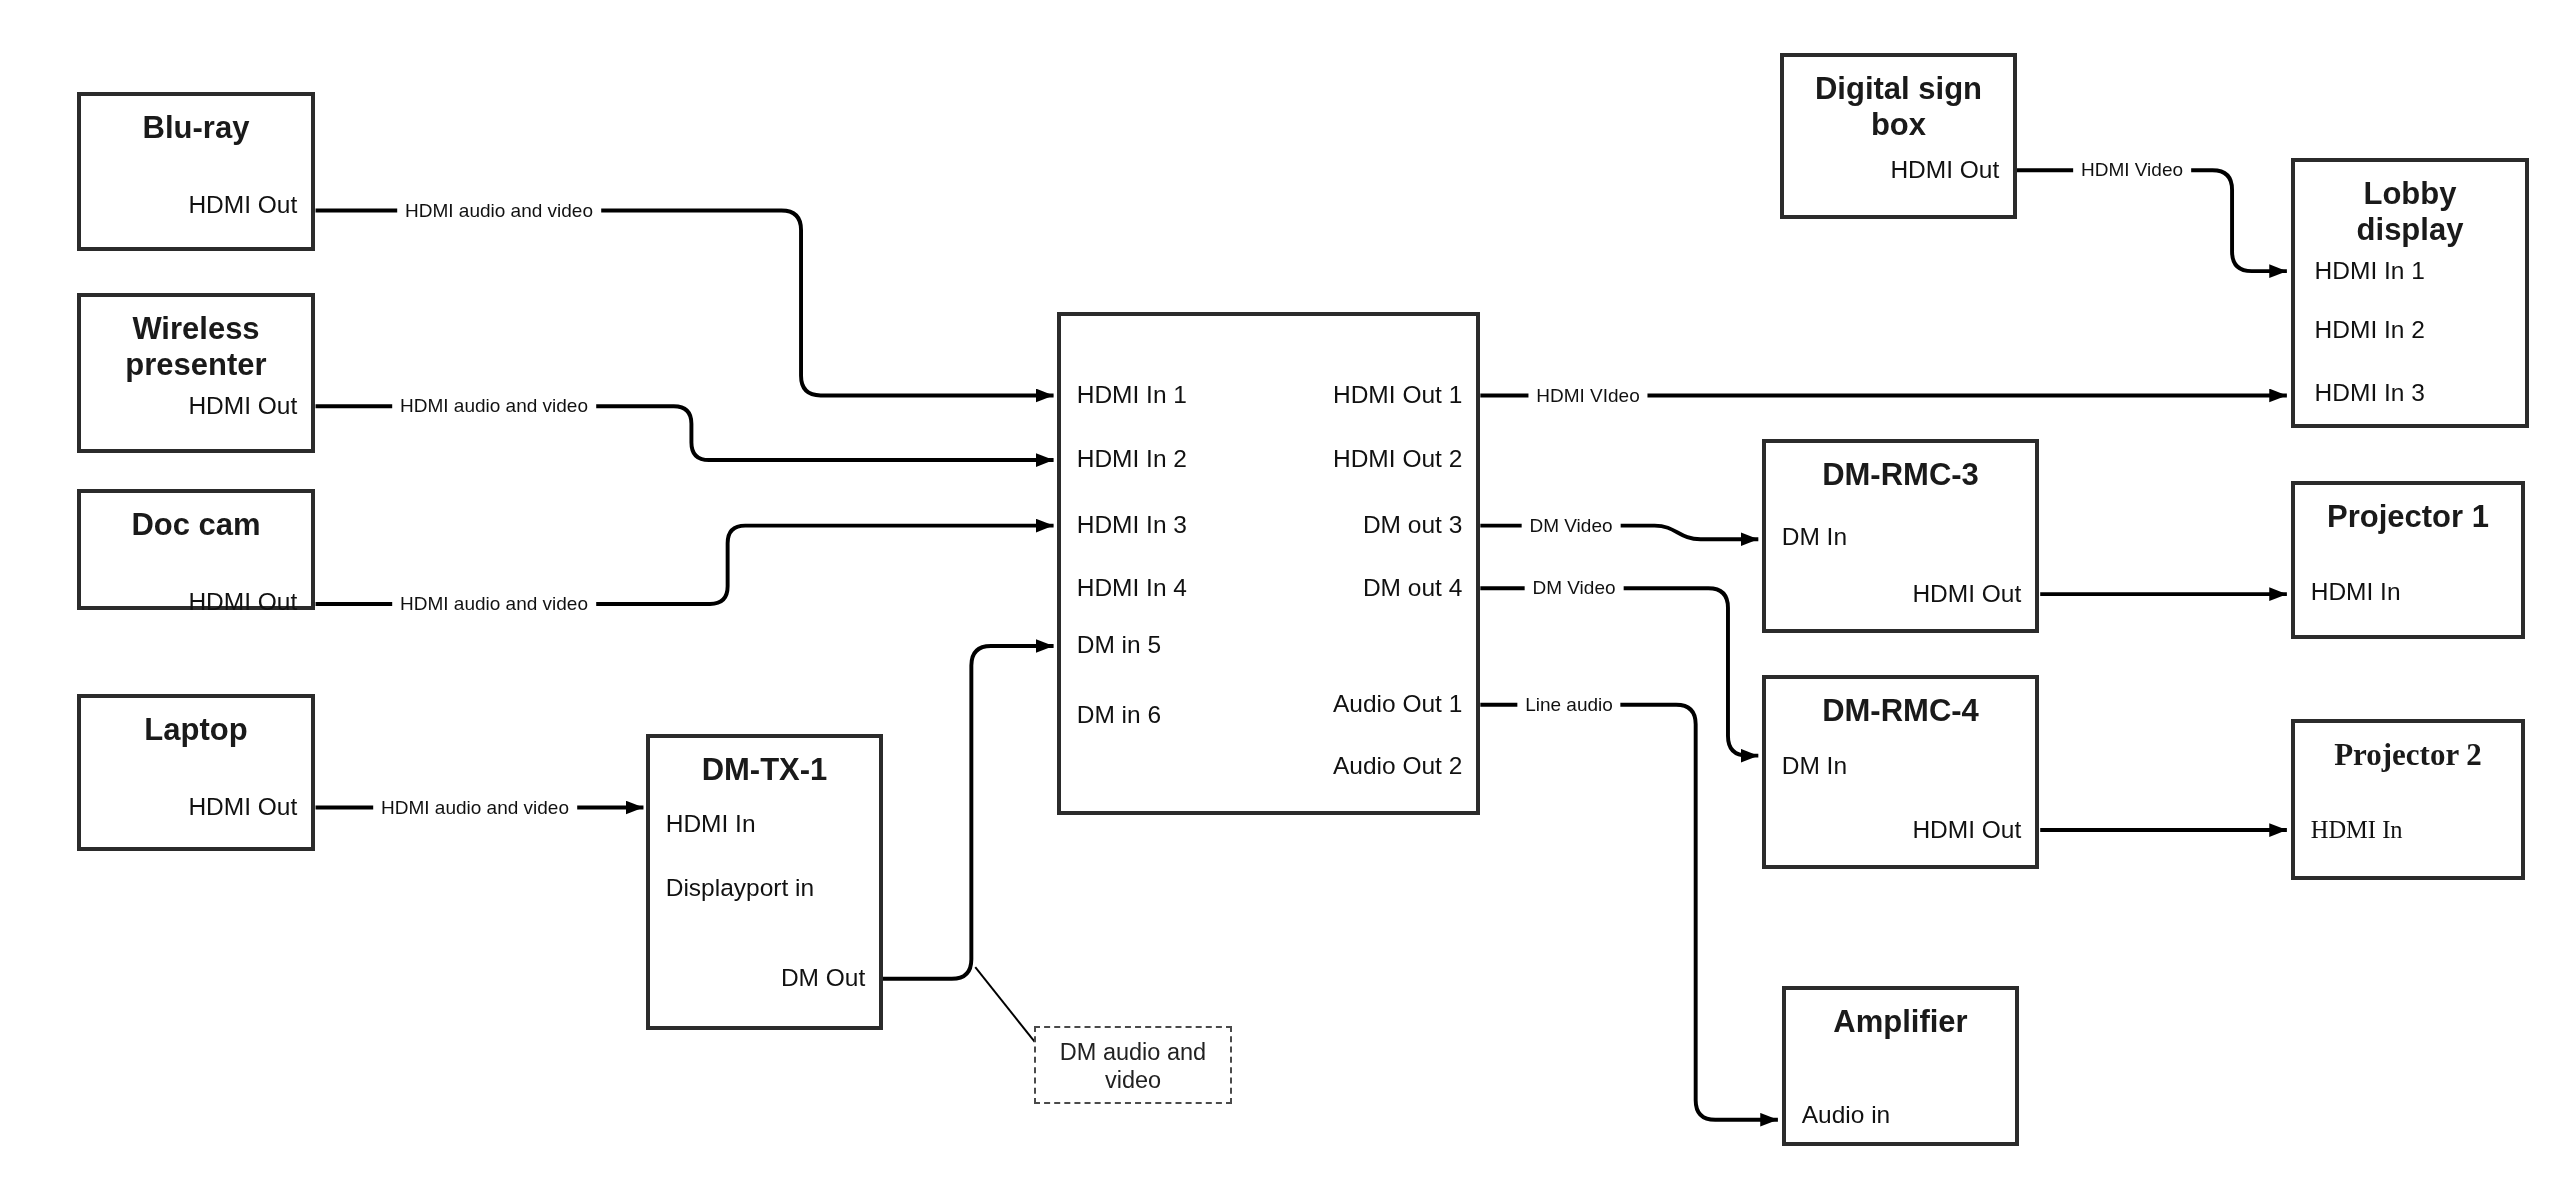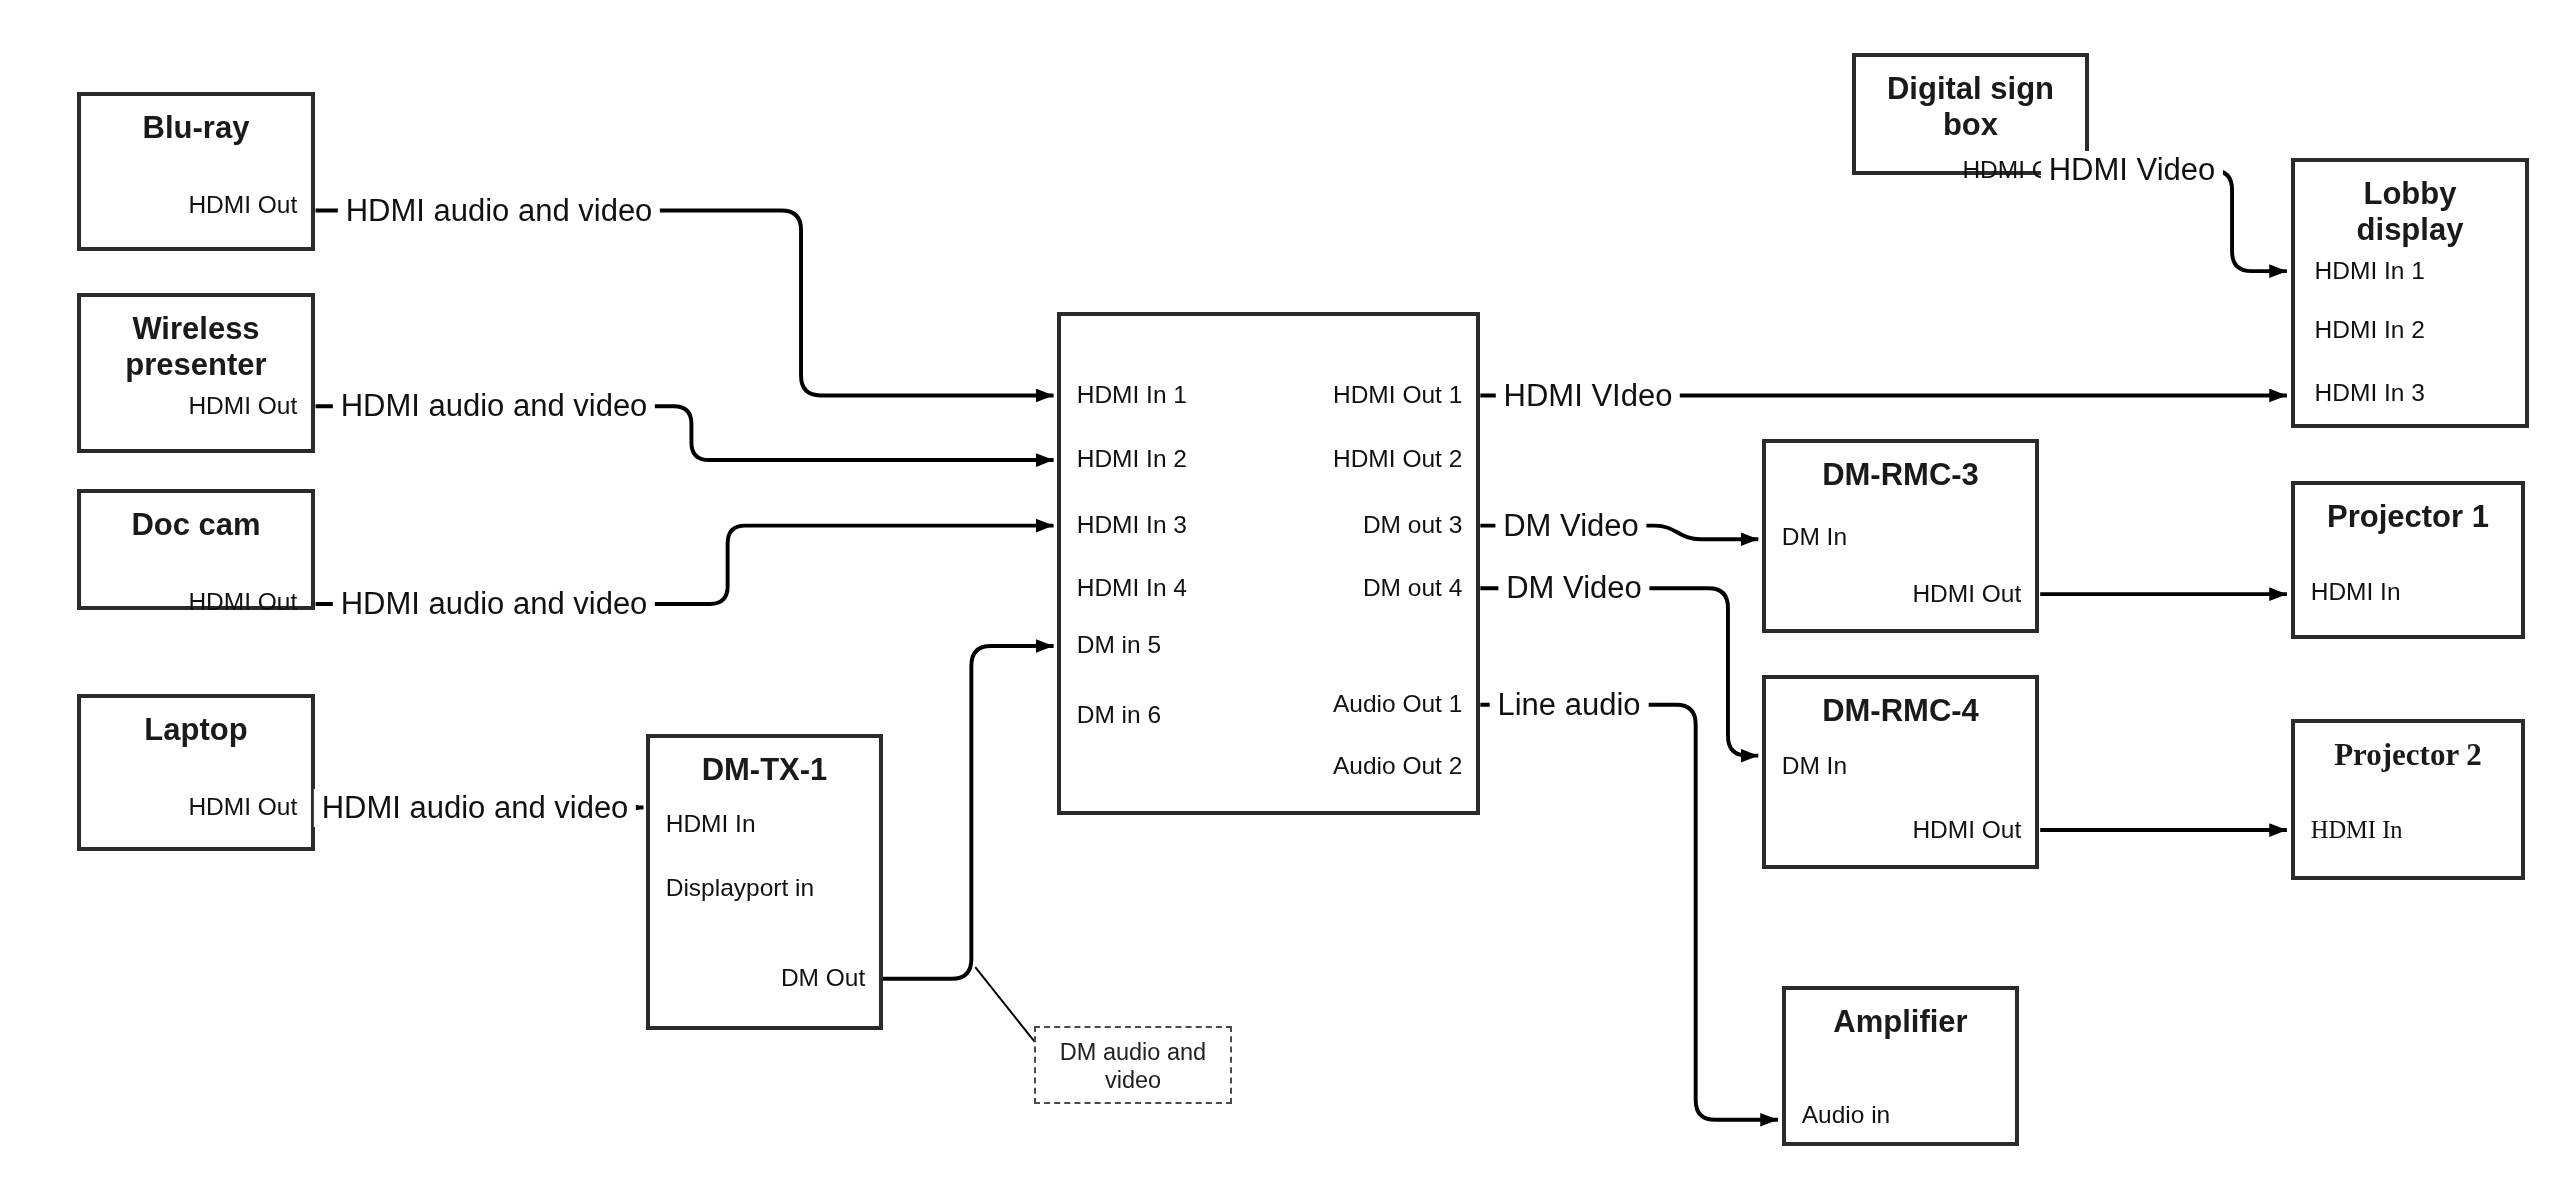--- a/index.html
+++ b/index.html
@@ -8,21 +8,21 @@
   .wires{position:absolute;left:0;top:0;width:2576px;height:1201px;z-index:0;}
   .node{position:absolute;box-sizing:border-box;border:4.9px solid #2b2b2b;background:#ffffff;z-index:1;}
   .node.dashed{border:2px dashed #4a4a4a;z-index:2;}
   .title{position:absolute;left:0;right:0;top:13.7px;text-align:center;font-weight:bold;
          font-size:31px;line-height:36px;color:#1a1a1a;}
   .title span{display:inline-block;}
   .port{position:absolute;font-size:24.5px;line-height:31px;white-space:nowrap;color:#111;}
   .port.l{left:15.7px;}
   .port.r{right:13.7px;text-align:right;}
   .edge-label{position:absolute;transform:translate(-50%,-50%);background:#ffffff;
-              padding:1px 7.8px;font-size:31px;white-space:nowrap;z-index:2;color:#111;}
+              padding:1px 7.8px;font-size:19px;white-space:nowrap;z-index:2;color:#111;}
   .note-text{position:absolute;left:7.8px;right:7.8px;top:9.8px;text-align:center;
              font-size:23.5px;line-height:28px;color:#222;}
 </style>
 </head>
 <body>
 
 <div class="stage">
 
   <svg class="wires" viewBox="0 0 2631 1227">
     <defs>
@@ -82,21 +82,21 @@
     <div class="port l" style="top:313px;">DM in 5</div>
     <div class="port l" style="top:383px;">DM in 6</div>
     <div class="port r" style="top:63px;">HDMI Out 1</div>
     <div class="port r" style="top:127px;">HDMI Out 2</div>
     <div class="port r" style="top:193px;">DM out 3</div>
     <div class="port r" style="top:256px;">DM out 4</div>
     <div class="port r" style="top:372px;">Audio Out 1</div>
     <div class="port r" style="top:434px;">Audio Out 2</div>
   </div>
 
-  <div class="node" style="left:1852px;top:53px;width:237px;height:122px;">
+  <div class="node" style="left:1780px;top:53px;width:237px;height:166px;">
     <div class="title"><span style="max-width:176px;">Digital sign box</span></div>
     <div class="port r" style="top:97px;">HDMI Out</div>
   </div>
 
   <div class="node" style="left:2291px;top:158px;width:238px;height:270px;">
     <div class="title"><span style="max-width:147px;">Lobby display</span></div>
     <div class="port l" style="left:19.6px;top:93px;">HDMI In 1</div>
     <div class="port l" style="left:19.6px;top:152px;">HDMI In 2</div>
     <div class="port l" style="left:19.6px;top:215px;">HDMI In 3</div>
   </div>

